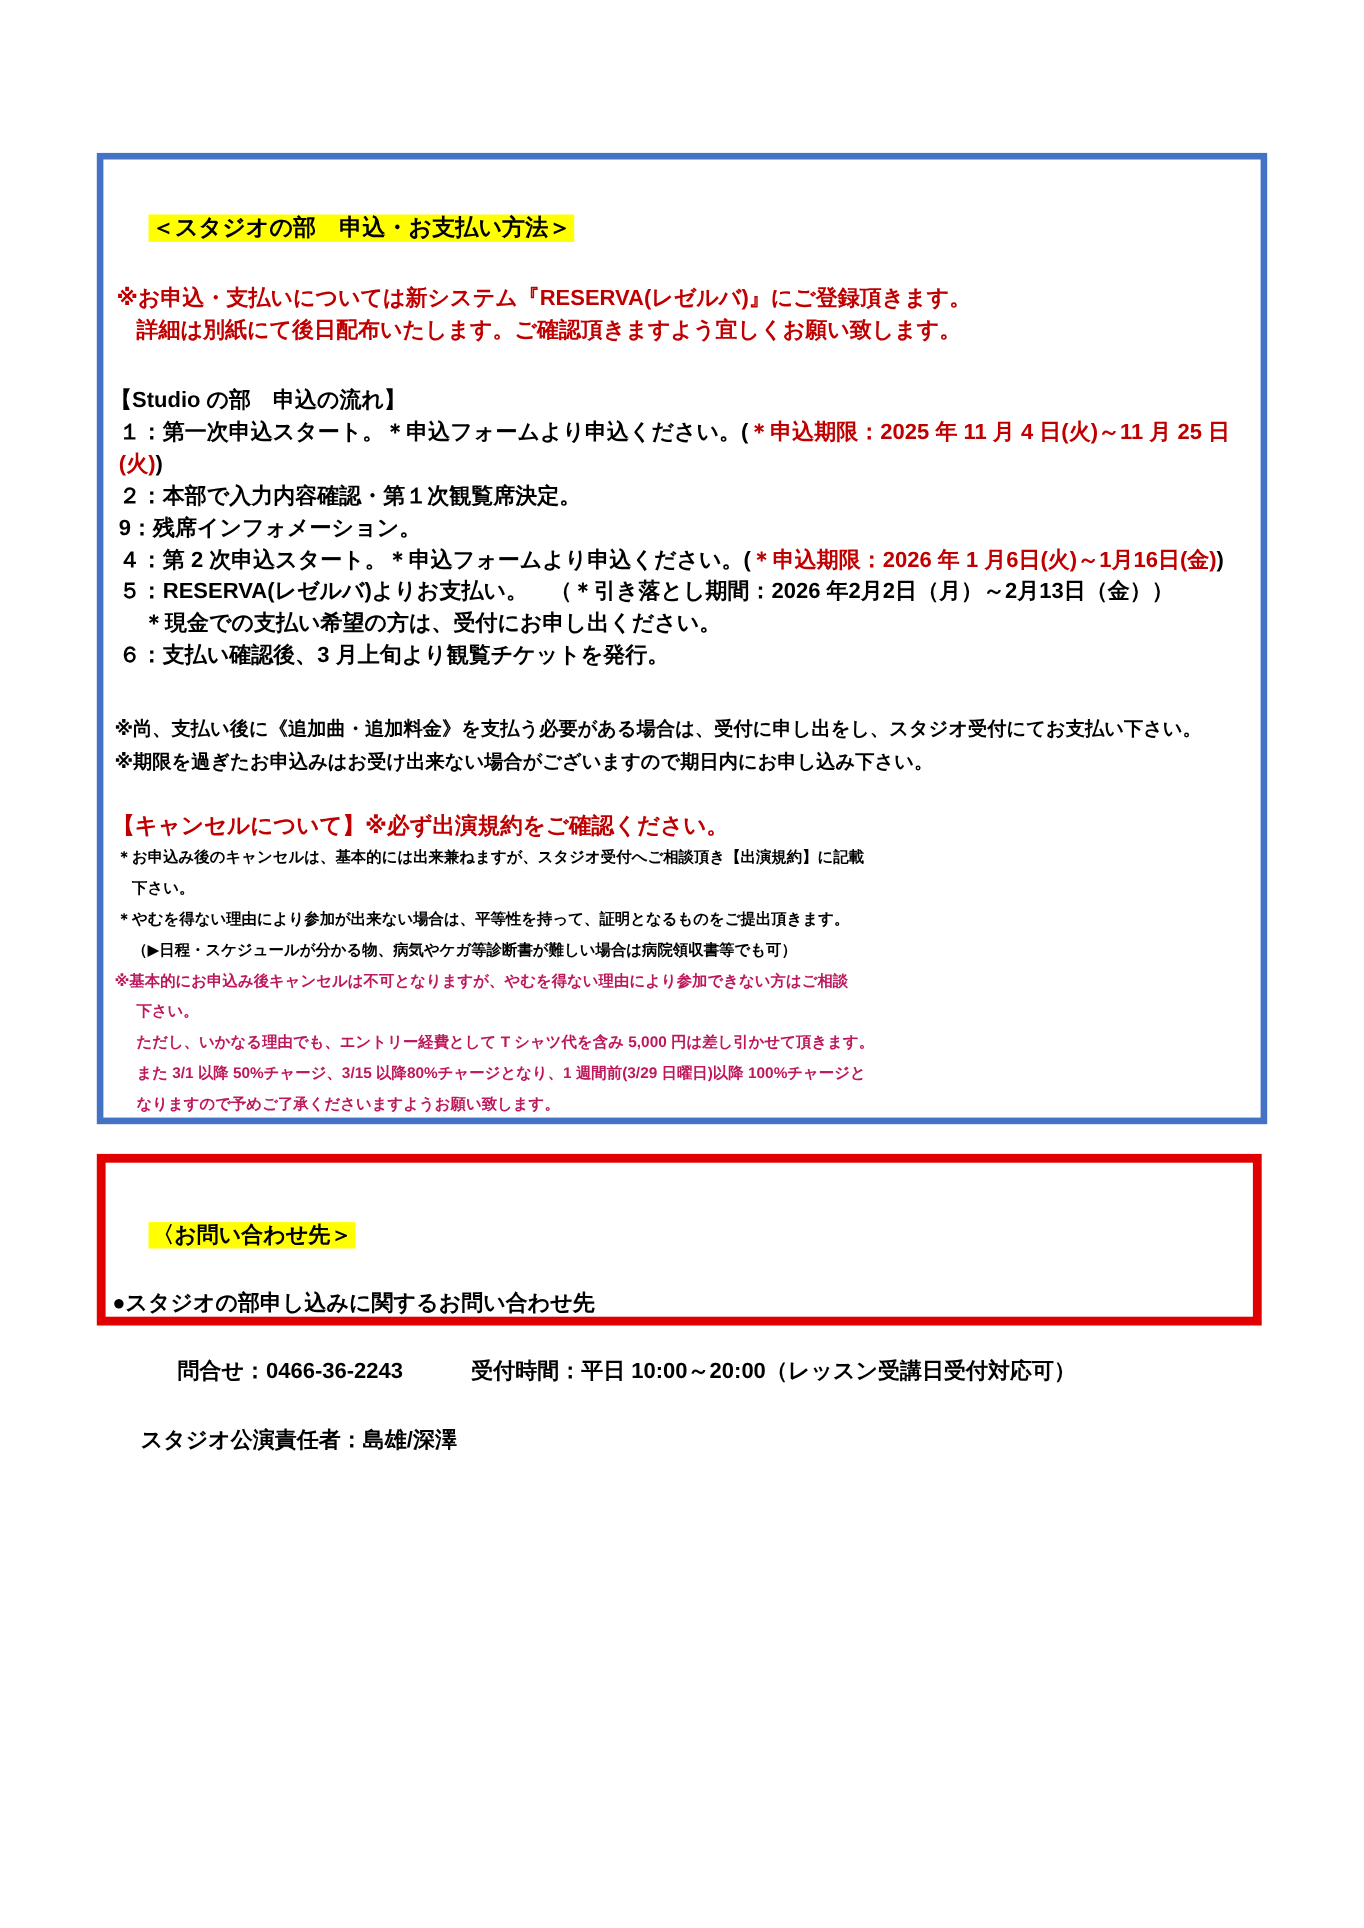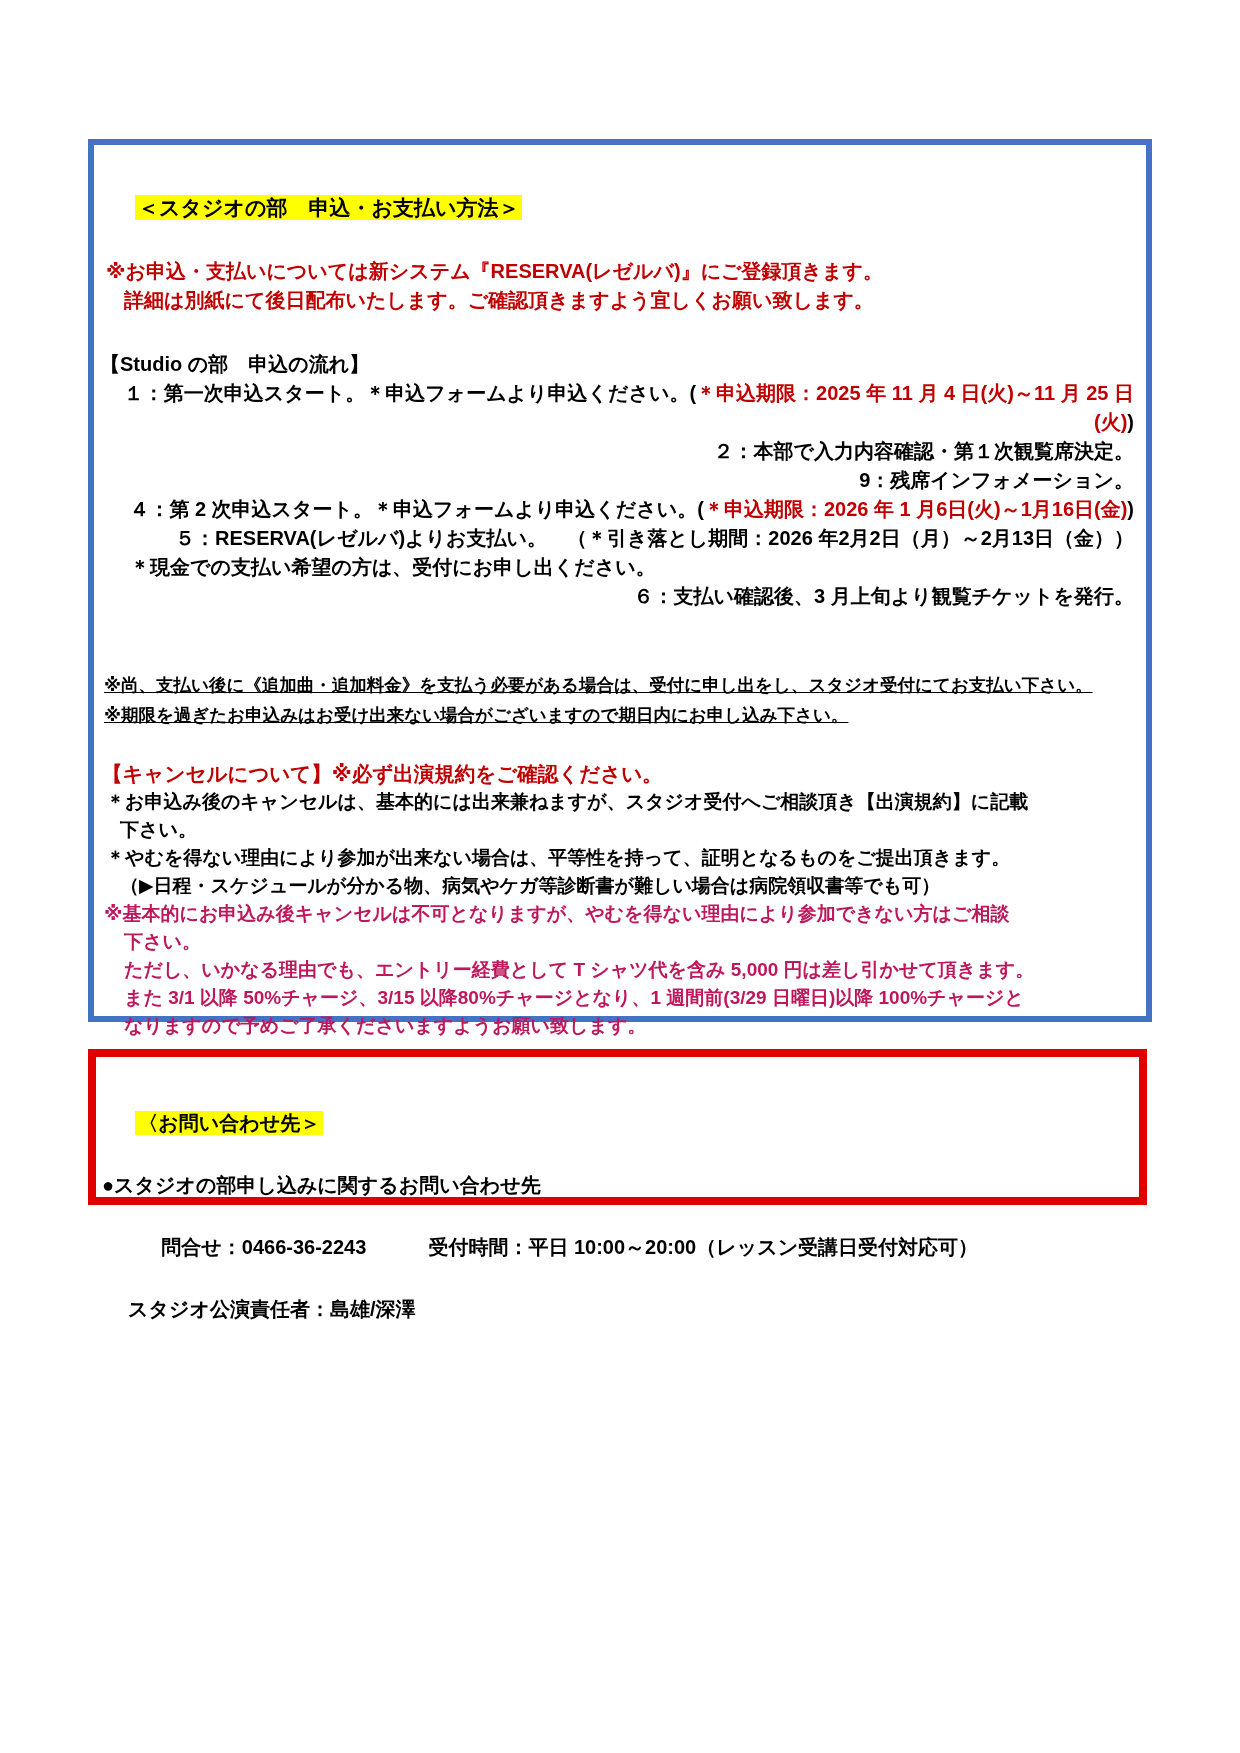--- a/index.html
+++ b/index.html
@@ -23,31 +23,31 @@
   .contact-box {
     position:absolute; left:88px; top:1049px;
     width:1059px; height:156px;
     border:8px solid #e00000;
     box-sizing:border-box;
     padding:20px 10px 0 6px;
     background:#ffffff;
   }
   .line  { font-size:20px;   line-height:29px; white-space:pre-wrap; }
   .sm    { font-size:17.5px; line-height:30px; white-space:pre-wrap; }
-  .cline { font-size:19px; line-height:28px; white-space:pre-wrap; }
+  .cline { font-size:14px; line-height:28px; white-space:pre-wrap; }
   .hl    { background:#ffff00; padding:1px 3px; }
   .dred  { color:#c00000; }
   .verm  { color:#be185d; }
   .title-line   { font-size:21px; line-height:30px; }
   .sys1  { margin-left:6px; }
   .sys2  { margin-left:24px; }
   .flow-head { margin-top:35px; }
-  .step  { margin-left:8px;text-align:right; }
+  .step  { margin-left:8px; }
   .cash  { margin-left:30px; }
-  .notes-block { margin-top:59px;text-decoration:underline; }
+  .notes-block { margin-top:36px; }
   .note  { margin-left:4px; }
   .cancel-head { margin-top:30px; font-size:20.5px; line-height:28px; margin-left:2px; }
   .in-a  { margin-left:6px; }
   .in-b  { margin-left:20px; }
   .in-c  { margin-left:24px; }
   .in-d  { margin-left:4px; }
   .contact-head { font-size:20.5px; line-height:30px; }
   .cnt   { font-size:20px; line-height:31px; white-space:pre-wrap; }
   .cnt-ind { margin-left:26px; }
   .phone-gap { margin-right:62px; }

